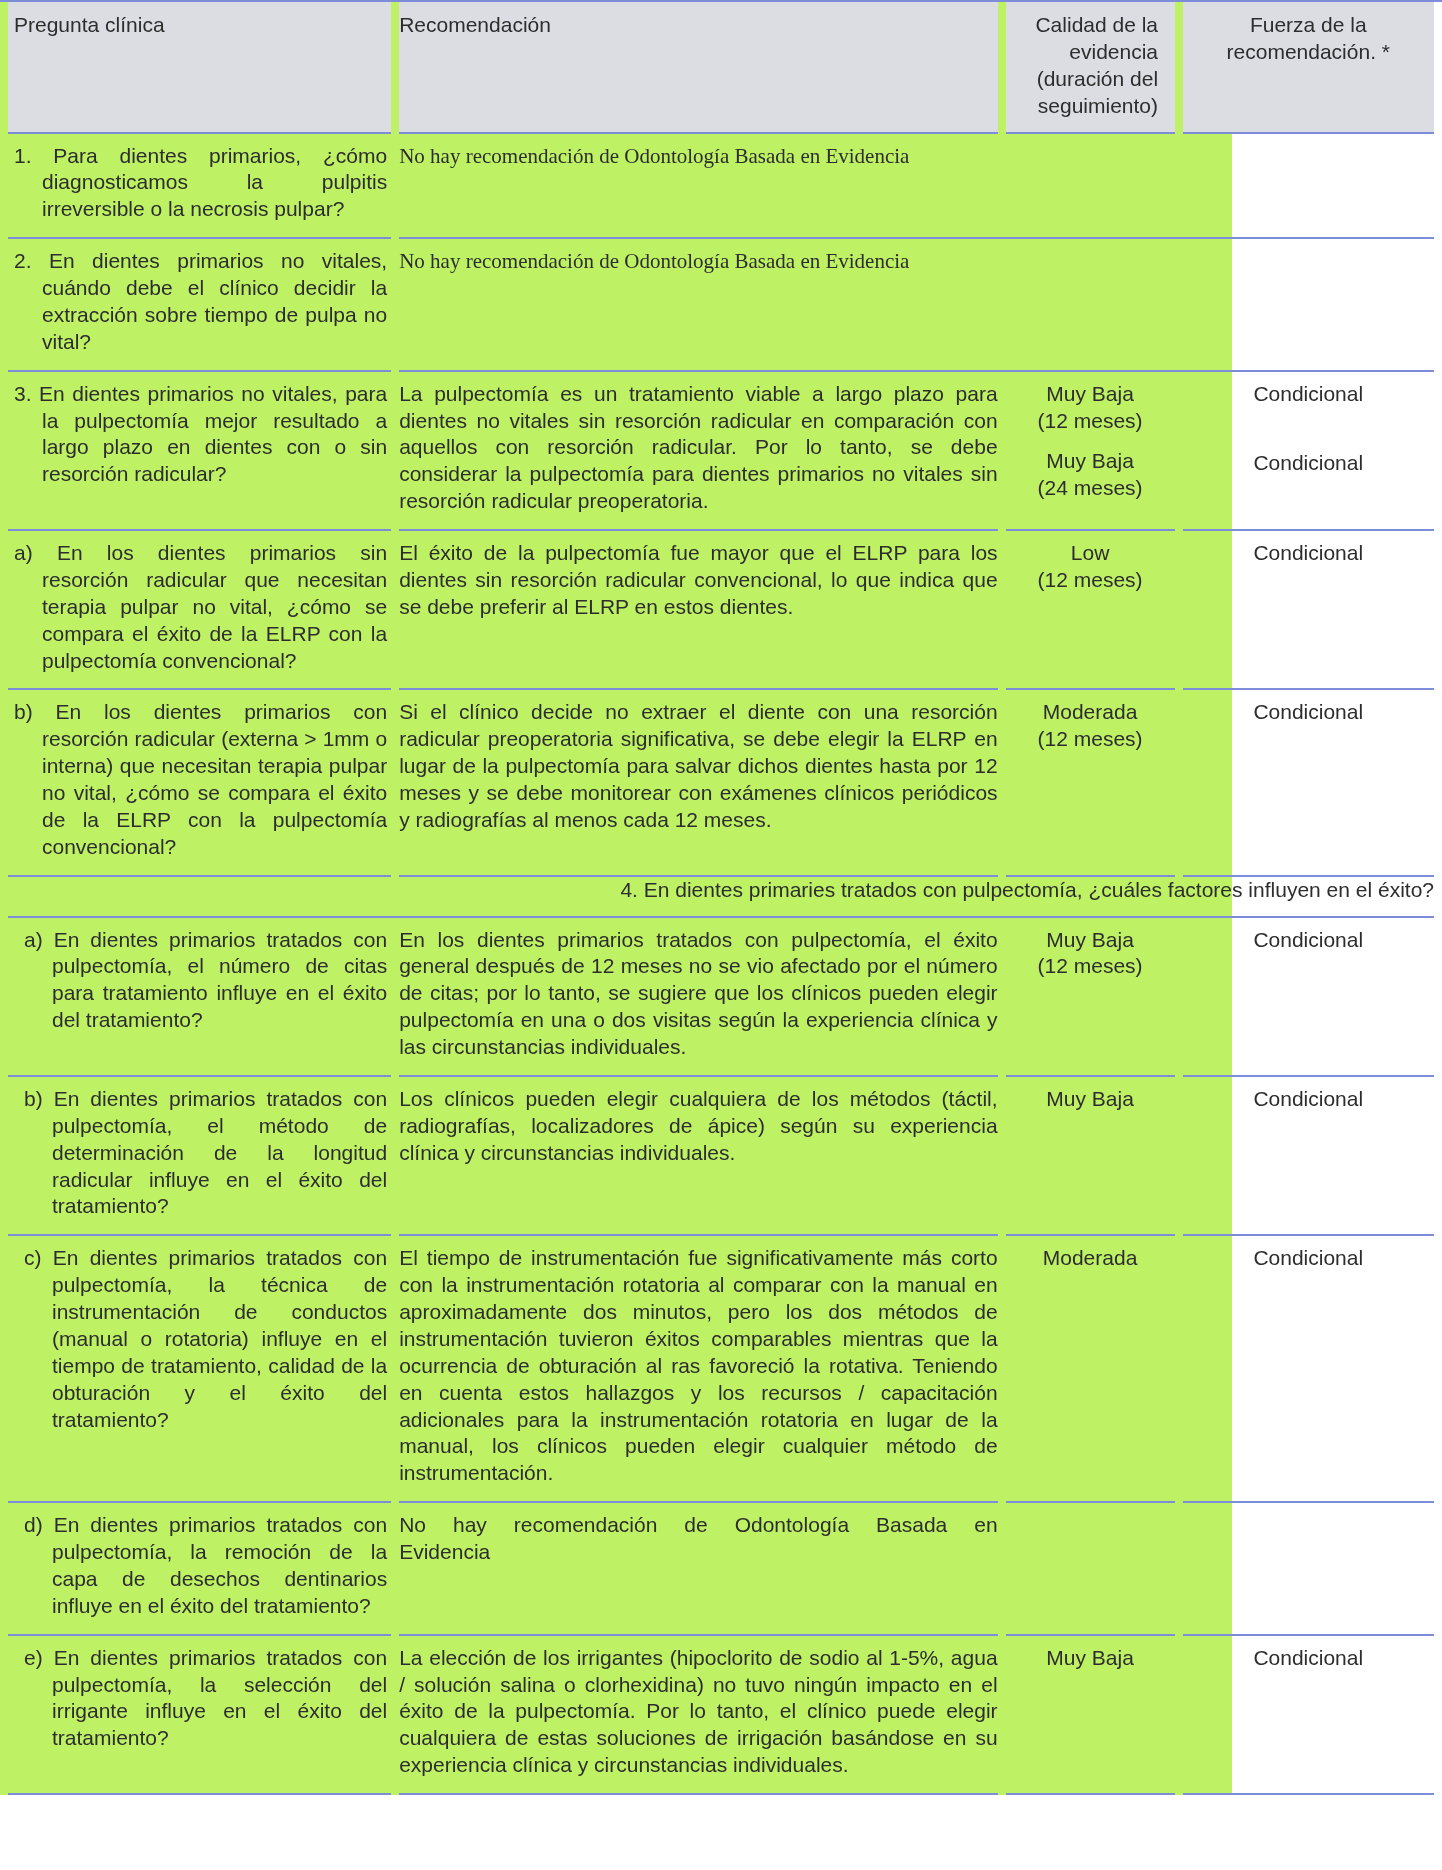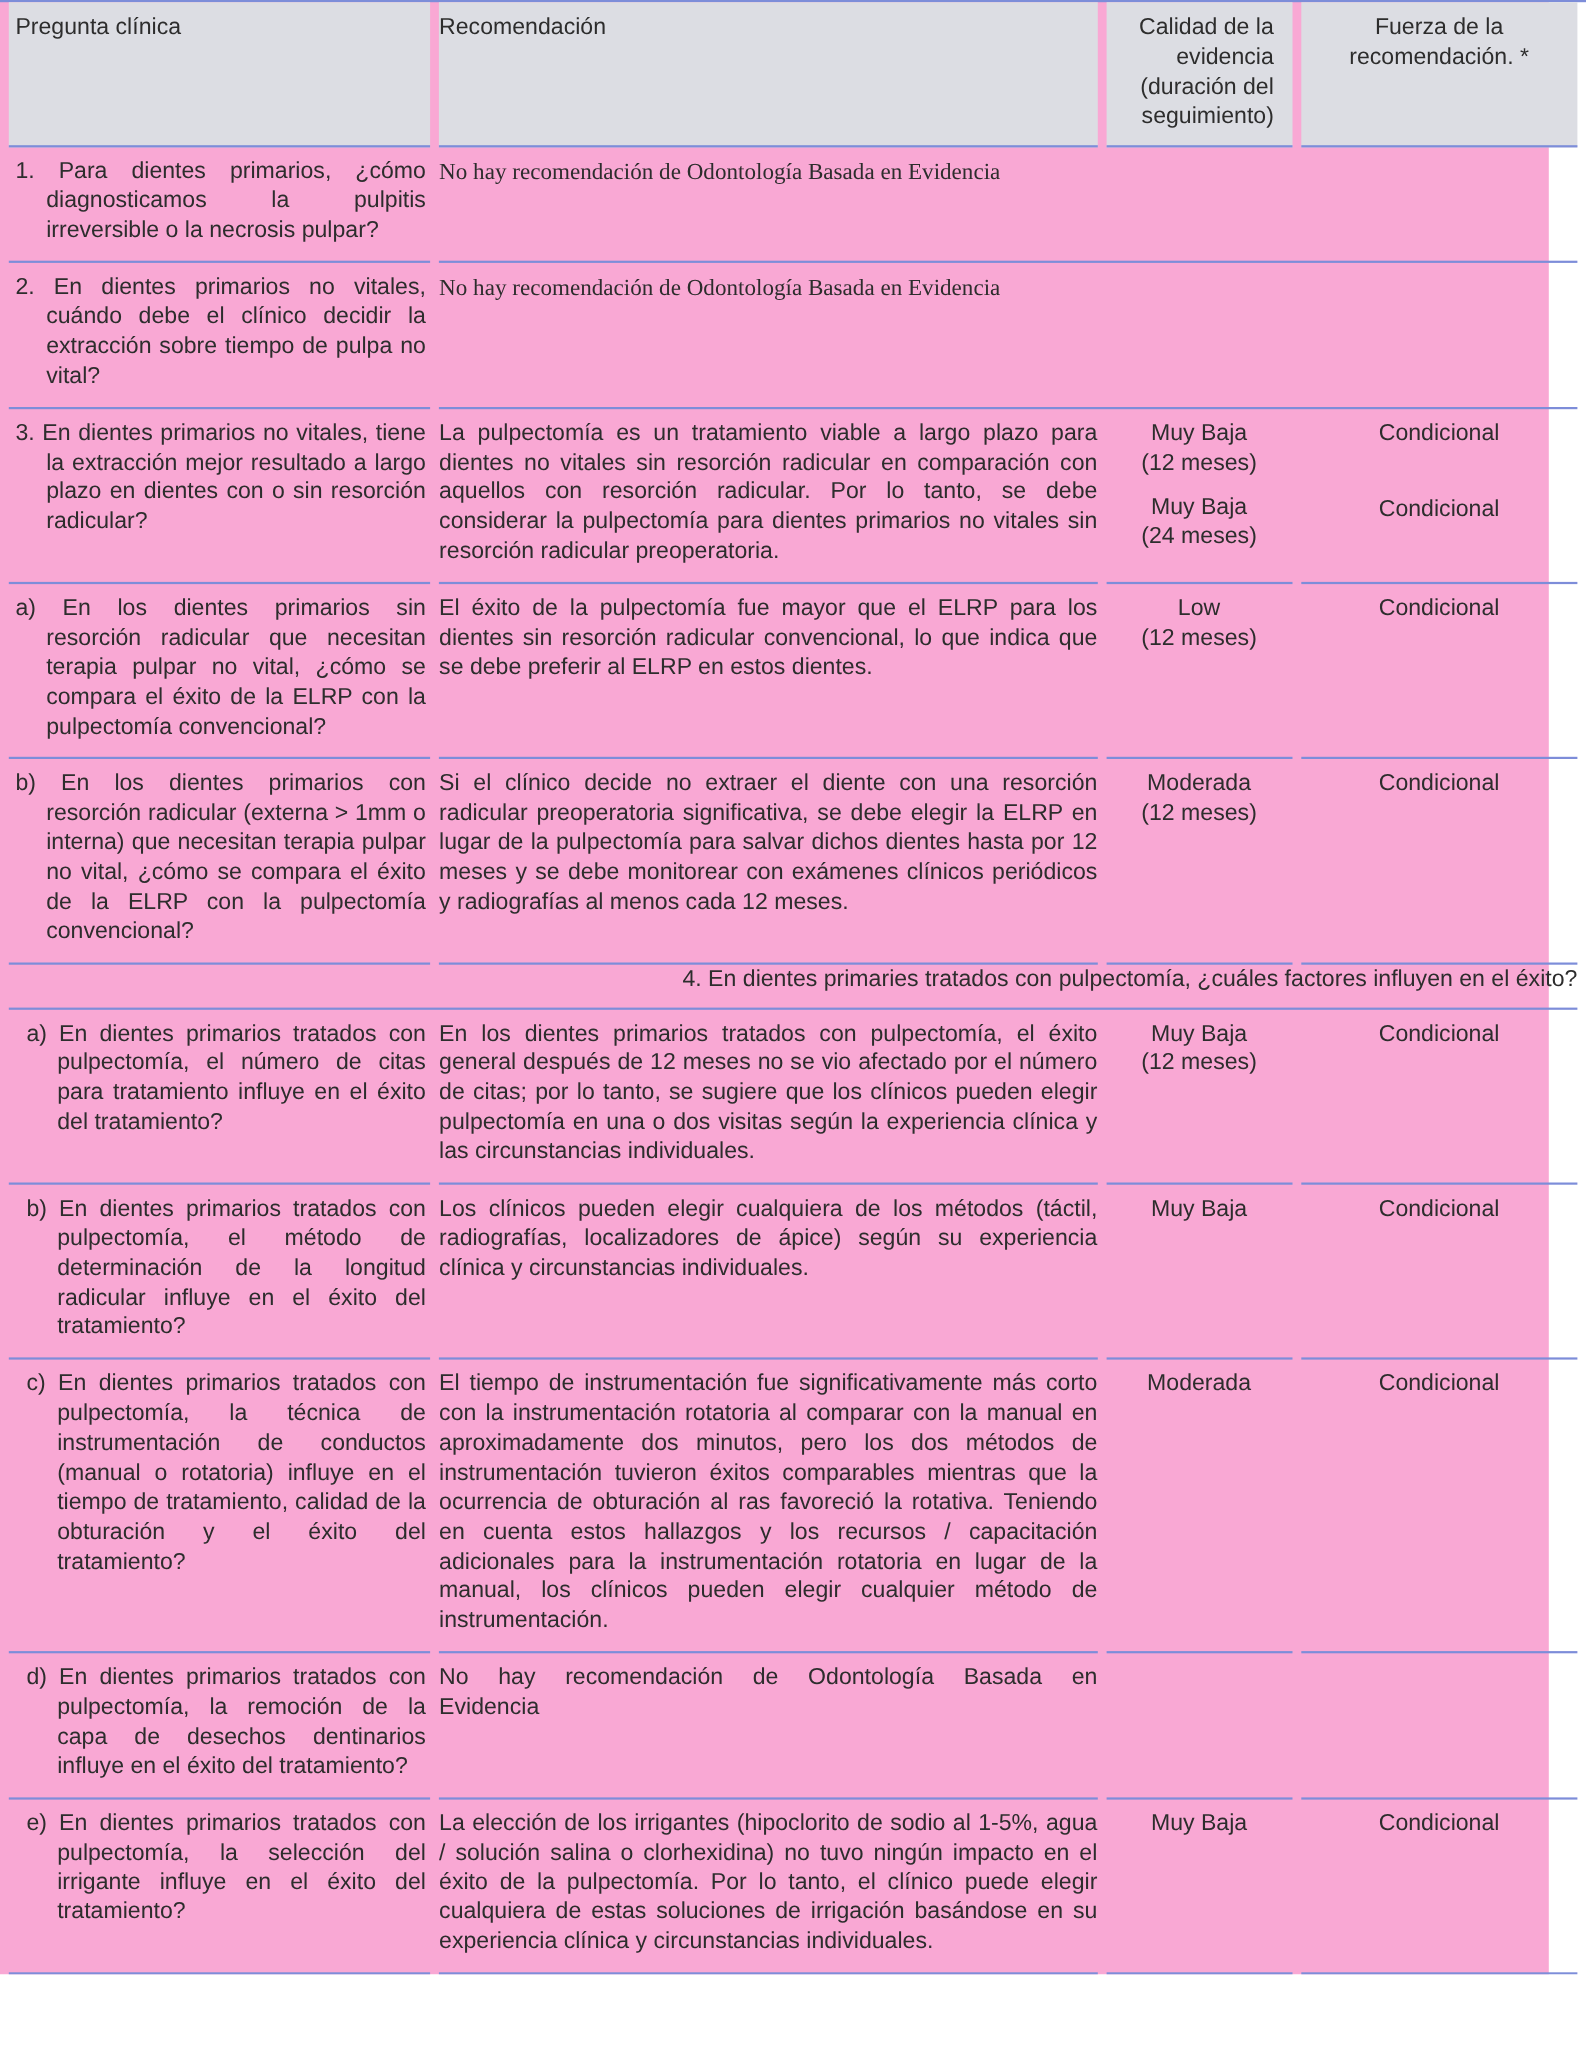--- a/index.html
+++ b/index.html
@@ -3,23 +3,23 @@
 <meta charset="utf-8">
 <style>
   html, body {
     margin: 0;
     padding: 0;
     background: #ffffff;
     font-family: "Liberation Sans", "DejaVu Sans", sans-serif;
     color: #2d2d2d;
   }
   .page {
-    width: 1408px;
+    width: 1232px;
     box-sizing: border-box;
-    background: #f9a8d4;
+    background: #bef264;
   }
   table.rec-table {
     width: 1442px;
     table-layout: fixed;
     border-collapse: separate;
     border-spacing: 8px 0;
     border-top: 2px solid #7d8dd9;
     font-size: 21px;
     line-height: 1.28;
   }
@@ -109,21 +109,21 @@
         <td class="q"><span class="qnum">1.</span> <span>Para dientes primarios, ¿cómo diagnosticamos la pulpitis irreversible o la necrosis pulpar?</span></td>
         <td class="rec single" colspan="3">No hay recomendación de Odontología Basada en Evidencia</td>
       </tr>
 
       <tr>
         <td class="q"><span class="qnum">2.</span> <span>En dientes primarios no vitales, cuándo debe el clínico decidir la extracción sobre tiempo de pulpa no vital?</span></td>
         <td class="rec single" colspan="3">No hay recomendación de Odontología Basada en Evidencia</td>
       </tr>
 
       <tr>
-        <td class="q"><span class="qnum">3.</span> <span>En dientes primarios no vitales, tiene la extracción mejor resultado a largo plazo en dientes con o sin resorción radicular?</span></td>
+        <td class="q"><span class="qnum">3.</span> <span>En dientes primarios no vitales, para la pulpectomía mejor resultado a largo plazo en dientes con o sin resorción radicular?</span></td>
         <td class="rec">La pulpectomía es un tratamiento viable a largo plazo para dientes no vitales sin resorción radicular en comparación con aquellos con resorción radicular. Por lo tanto, se debe considerar la pulpectomía para dientes primarios no vitales sin resorción radicular preoperatoria.</td>
         <td class="ev">
           <div class="ev-block">
             <div>Muy Baja</div>
             <div>(12 meses)</div>
           </div>
           <div class="ev-block gap-ev">
             <div>Muy Baja</div>
             <div>(24 meses)</div>
           </div>

